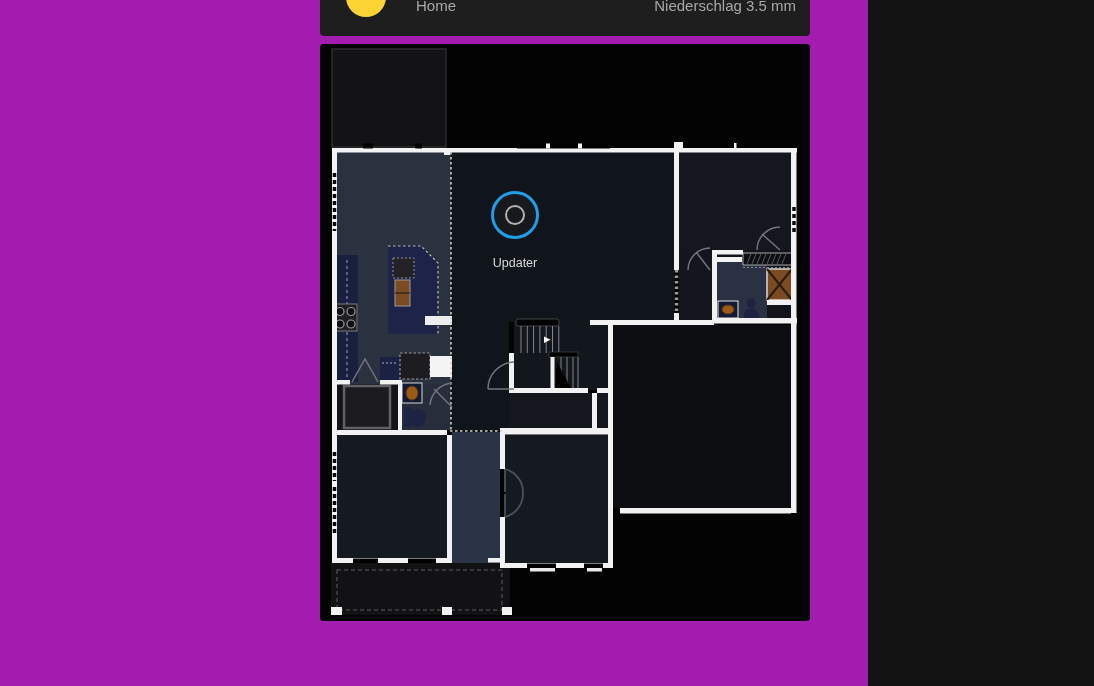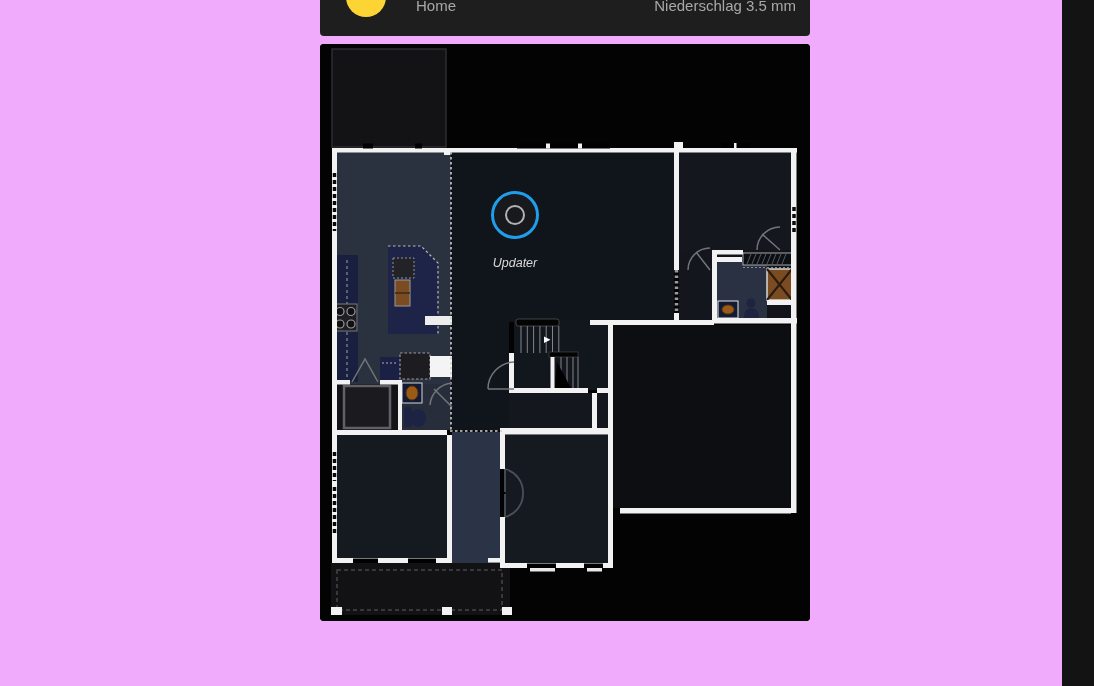--- a/index.html
+++ b/index.html
@@ -1,38 +1,38 @@
 <!DOCTYPE html>
 <html><head>
 <meta charset="utf-8">
 <style>
   html,body{margin:0;padding:0;background:#131313;width:1094px;height:686px;overflow:hidden;
     font-family:"Liberation Sans",sans-serif;}
-  .page{position:relative;width:1062px;height:686px;background:#f0abfc;}
+  .page{position:relative;width:868px;height:686px;background:#a21caf;}
 
   
   .header-card{position:absolute;left:320px;top:-32px;width:490px;height:68px;
     background:#1e1e1e;border-radius:4px;}
   .sun{position:absolute;left:26px;top:9px;width:40px;height:40px;border-radius:50%;
     background:#fcd535;}
   .hdr-title{position:absolute;left:96px;top:30px;font-size:15px;line-height:15px;color:#a8a8a8;}
   .hdr-status{position:absolute;right:14px;top:30px;font-size:15px;line-height:15px;color:#a8a8a8;}
 
   
   .plan-card{position:absolute;left:320px;top:44px;width:490px;height:577px;
     background:#030304;border-radius:4px;overflow:hidden;}
   .plan-card svg{position:absolute;left:0;top:0;}
 
   
   .badge{position:absolute;left:171px;top:147px;width:48px;height:48px;border-radius:50%;
     border:3px solid #1f9ee9;background:#17191c;box-sizing:border-box;
     display:flex;align-items:center;justify-content:center;cursor:pointer;}
   .badge-inner{width:16px;height:16px;border-radius:50%;border:2.5px solid #b2b2b2;}
   .badge-label{position:absolute;left:145px;top:212px;width:100px;text-align:center;
-    font-size:12.5px;color:#dadada;font-style:italic;}
+    font-size:12.5px;color:#dadada;}
 </style>
 </head>
 <body>
 
 <div class="page">
 
   <div class="header-card">
     <div class="sun"></div>
     <div class="hdr-title">Home</div>
     <div class="hdr-status">Niederschlag 3.5 mm</div>

